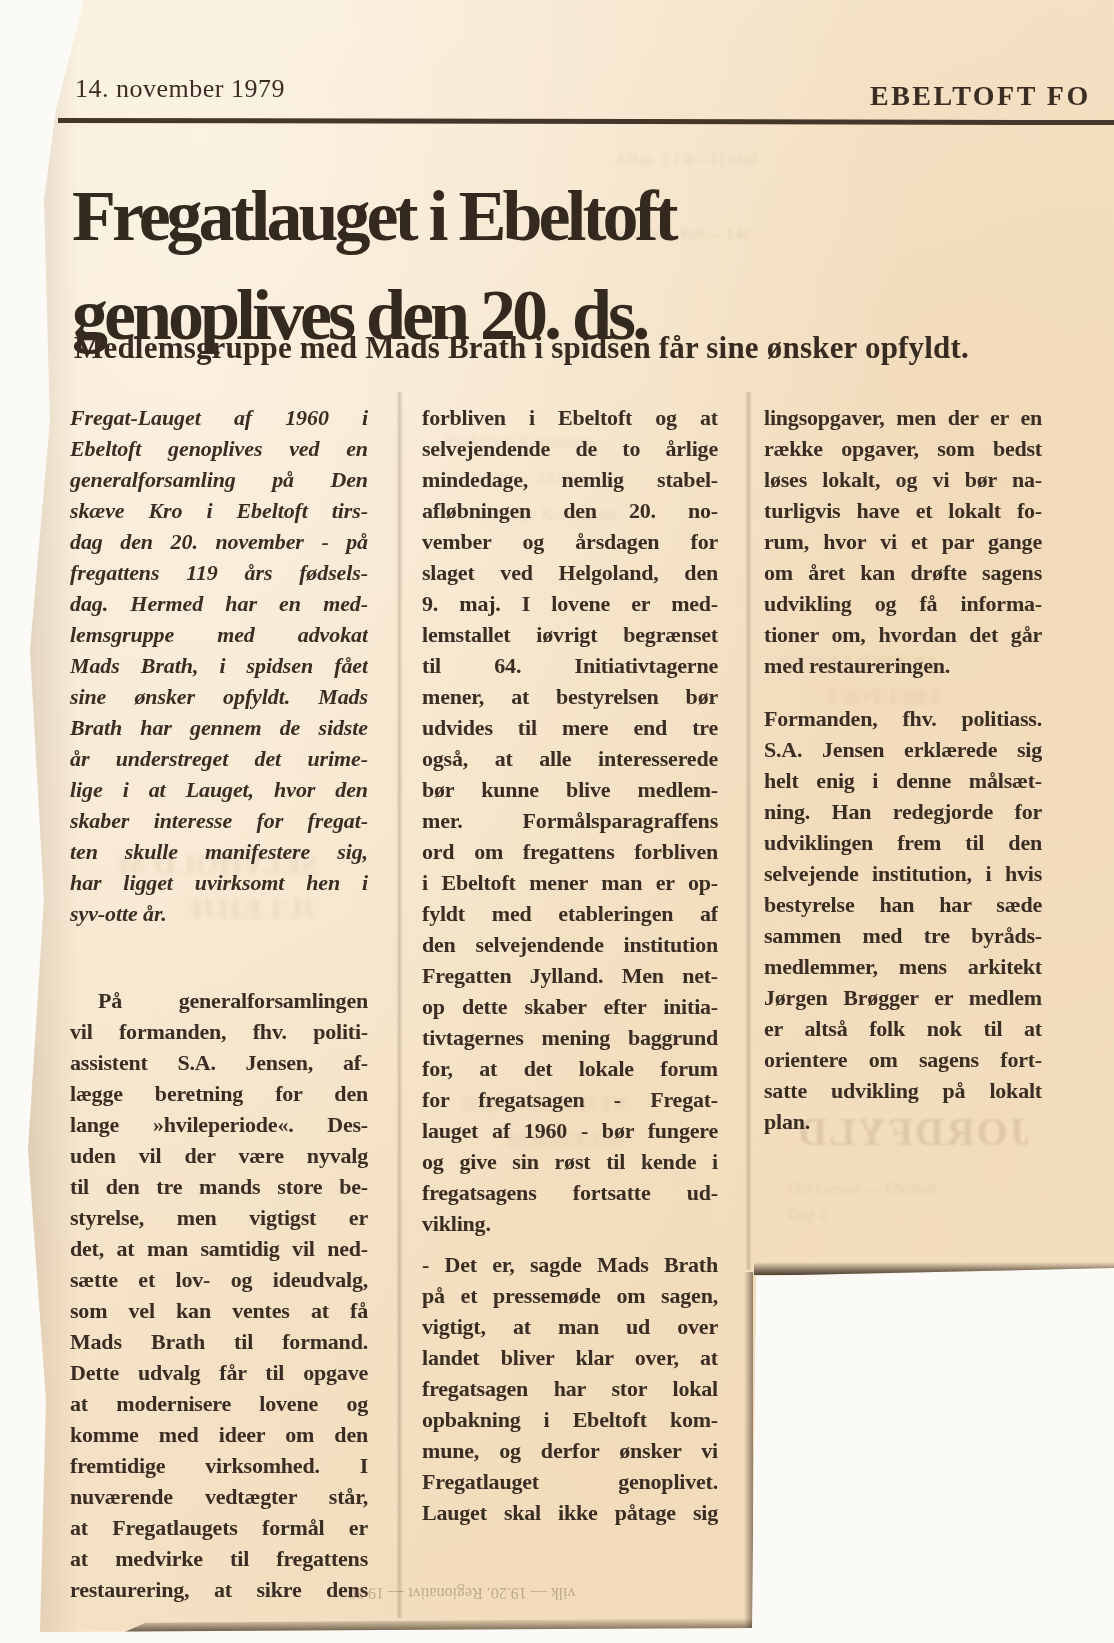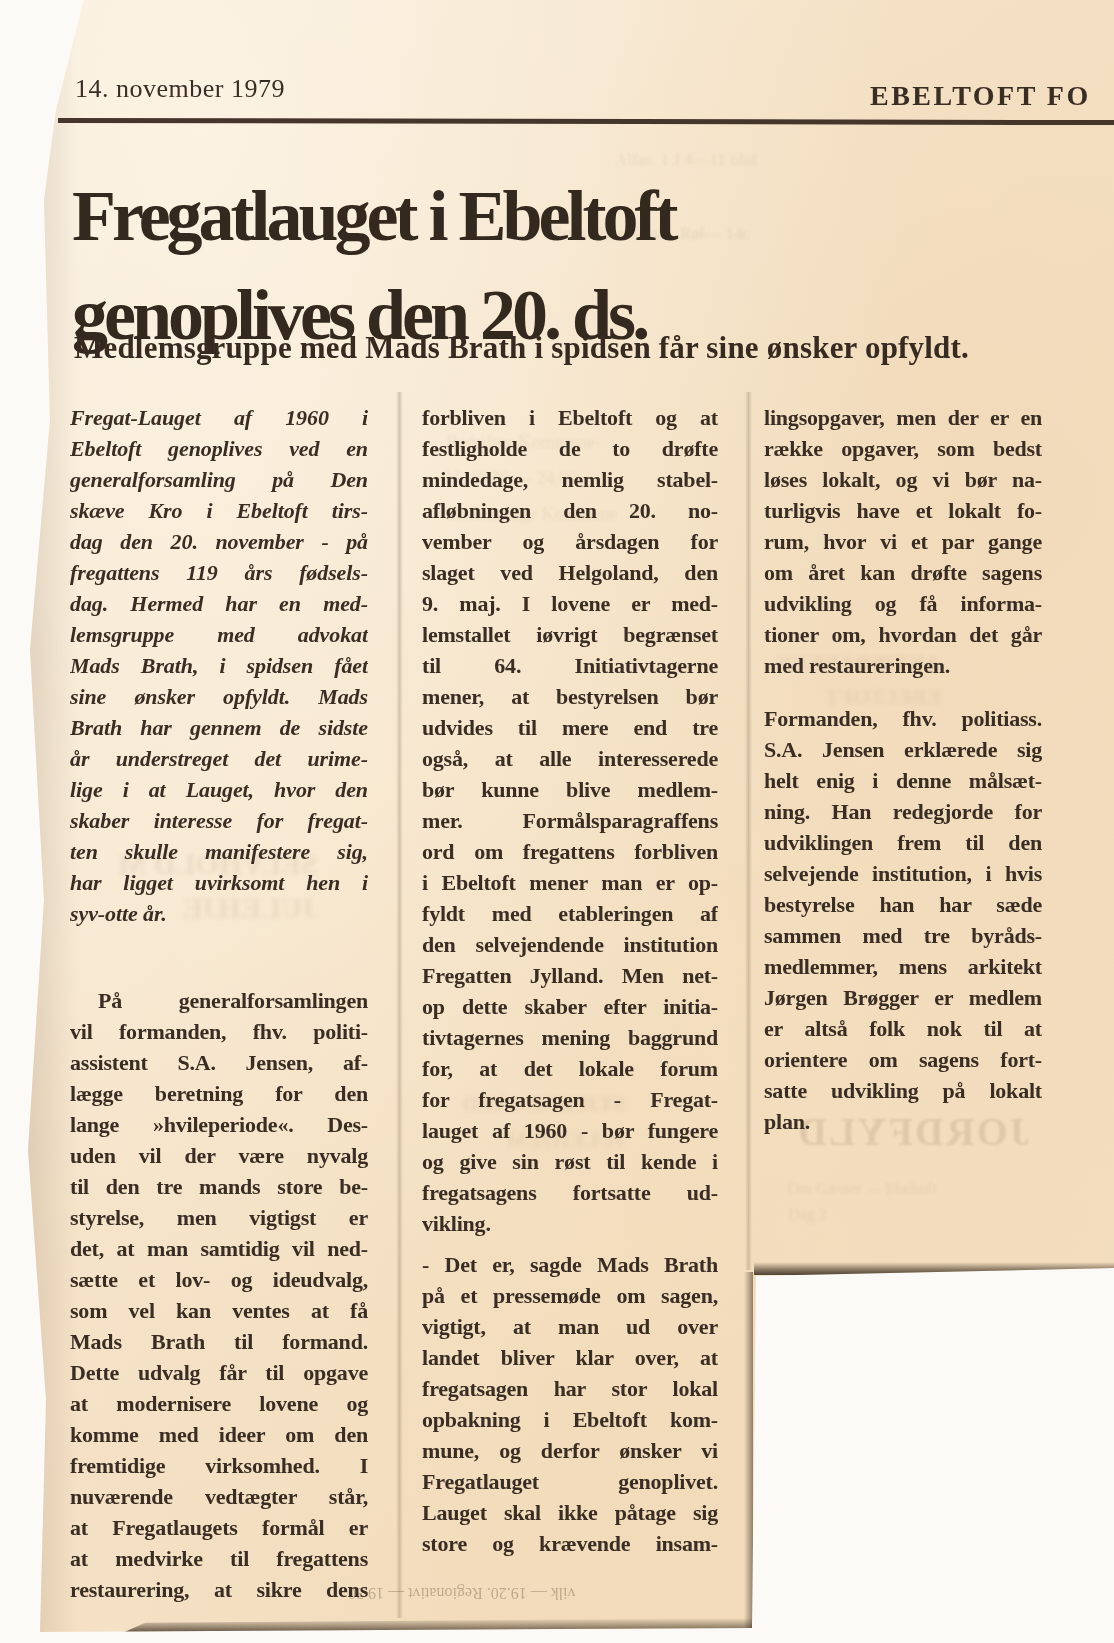--- a/index.html
+++ b/index.html
@@ -158,21 +158,21 @@
             <div class="line">fremtidige virksomhed. I</div>
             <div class="line">nuværende vedtægter står,</div>
             <div class="line">at Fregatlaugets formål er</div>
             <div class="line">at medvirke til fregattens</div>
             <div class="line">restaurering, at sikre dens</div>
           </div>
         </div>
         <div class="col c2">
           <div class="para">
             <div class="line">forbliven i Ebeltoft og at</div>
-            <div class="line">festligholde de to drøfte</div>
+            <div class="line">selvejendende de to årlige</div>
             <div class="line">mindedage, nemlig stabel-</div>
             <div class="line">afløbningen den 20. no-</div>
             <div class="line">vember og årsdagen for</div>
             <div class="line">slaget ved Helgoland, den</div>
             <div class="line">9. maj. I lovene er med-</div>
             <div class="line">lemstallet iøvrigt begrænset</div>
             <div class="line">til 64. Initiativtagerne</div>
             <div class="line">mener, at bestyrelsen bør</div>
             <div class="line">udvides til mere end tre</div>
             <div class="line">også, at alle interesserede</div>
@@ -195,21 +195,20 @@
           <div class="para">
             <div class="line">- Det er, sagde Mads Brath</div>
             <div class="line">på et pressemøde om sagen,</div>
             <div class="line">vigtigt, at man ud over</div>
             <div class="line">landet bliver klar over, at</div>
             <div class="line">fregatsagen har stor lokal</div>
             <div class="line">opbakning i Ebeltoft kom-</div>
             <div class="line">mune, og derfor ønsker vi</div>
             <div class="line">Fregatlauget genoplivet.</div>
             <div class="line">Lauget skal ikke påtage sig</div>
-            <div class="line">store og krævende insam-</div>
           </div>
         </div>
         <div class="col c3">
           <div class="para">
             <div class="line">lingsopgaver, men der er en</div>
             <div class="line">række opgaver, som bedst</div>
             <div class="line">løses lokalt, og vi bør na-</div>
             <div class="line">turligvis have et lokalt fo-</div>
             <div class="line">rum, hvor vi et par gange</div>
             <div class="line">om året kan drøfte sagens</div>

